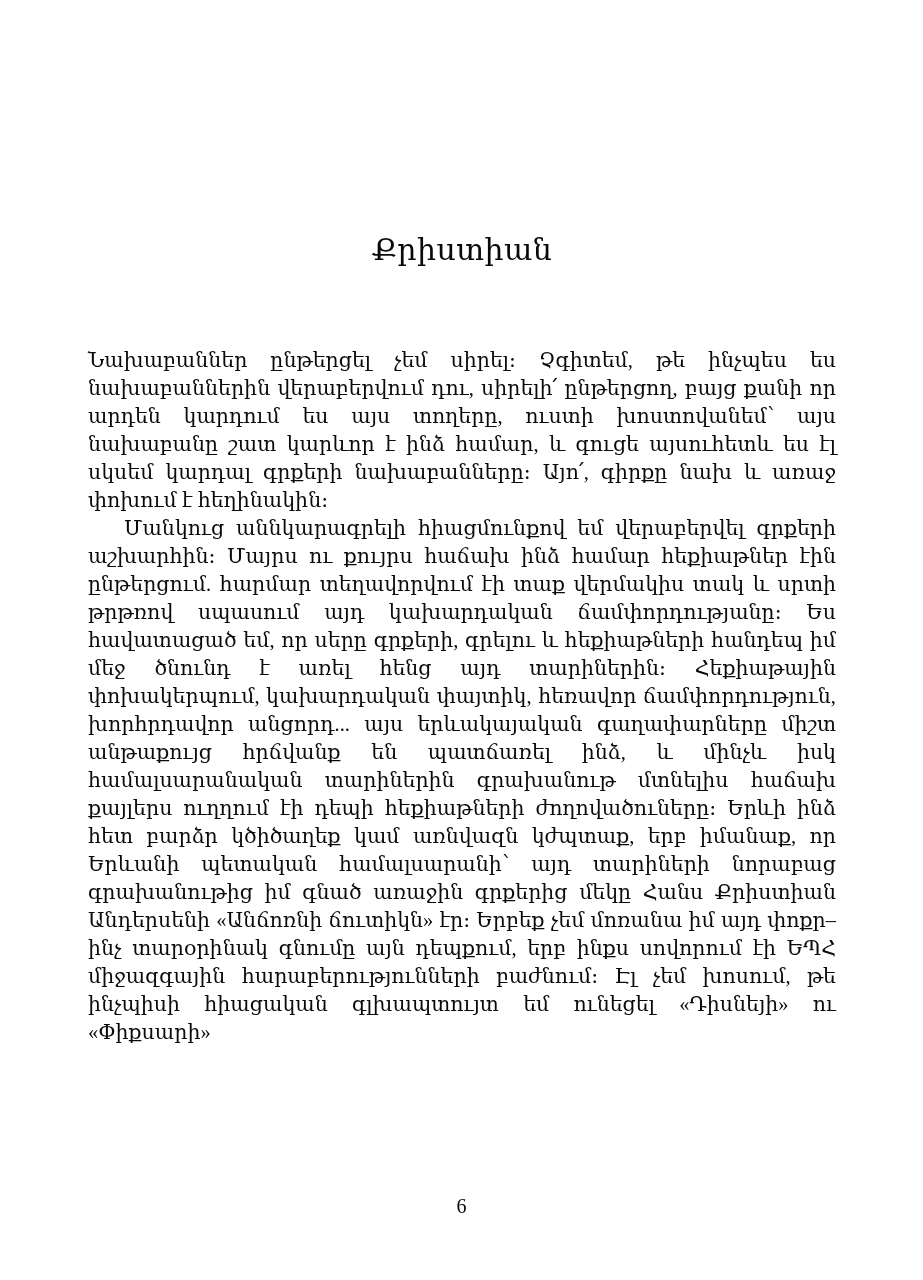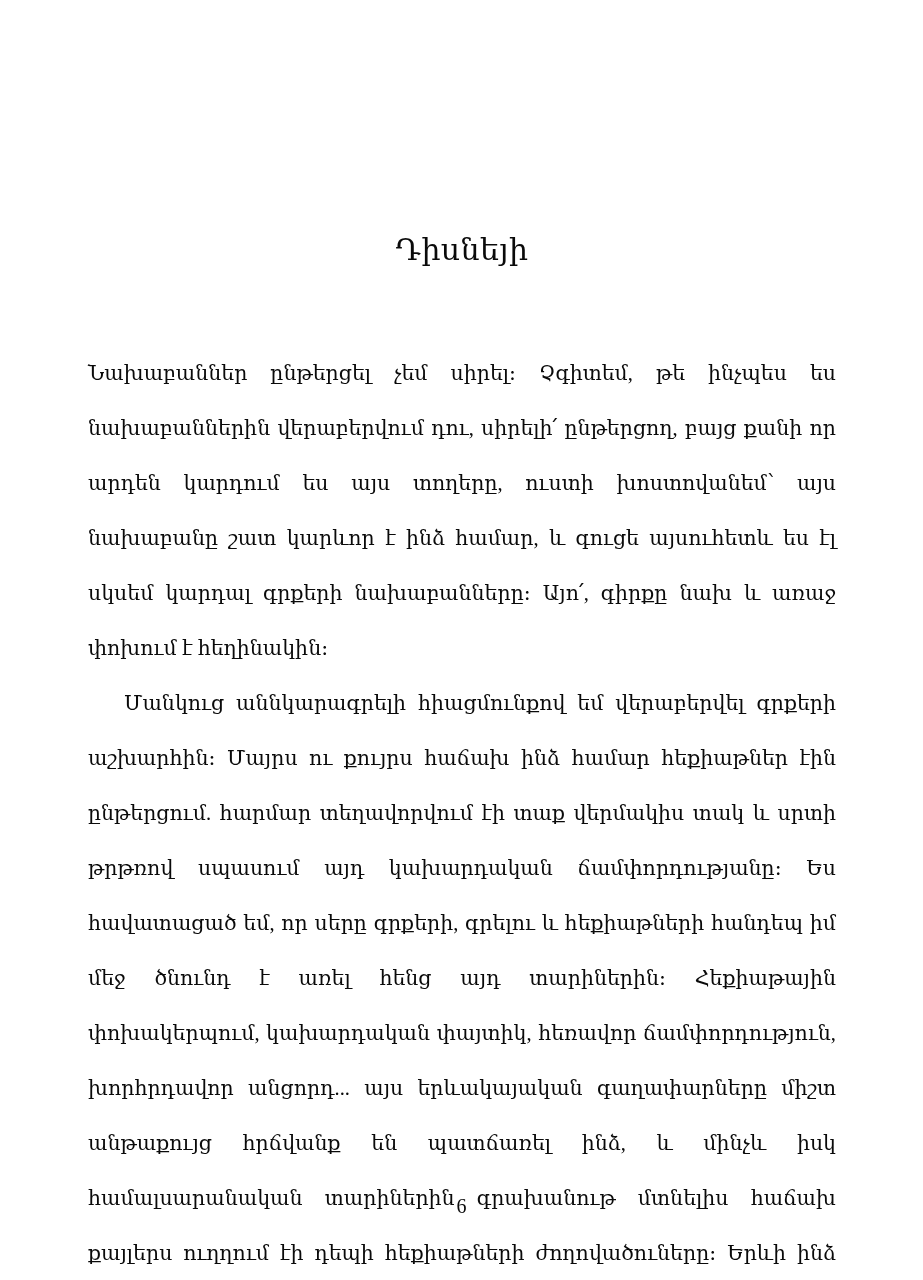--- a/index.html
+++ b/index.html
@@ -39,21 +39,21 @@
 
   .body-text {
     margin-top: 78px;
   }
 
   .para {
     margin: 0;
     text-align: justify;
     text-justify: inter-word;
     font-size: 20.5px;
-    line-height: 55px;
+    line-height: 28px;
     hyphens: manual;
     -webkit-hyphens: manual;
     word-spacing: 0.2px;
   }
 
   .para.indented {
     text-indent: 36px;
   }
 
   .page-number {
@@ -67,21 +67,21 @@
     color: #0a0a0a;
   }
 </style>
 </head>
 <body>
 
 <div class="page">
 
   <div class="content">
 
-    <h1 class="page-title">Դիսնեյի</h1>
+    <h1 class="page-title">Քրիստիան</h1>
 
     <div class="body-text">
       <p class="para">Նախաբաններ ընթերցել չեմ սիրել։ Չգիտեմ, թե ինչպես ես նախաբաններին վերաբերվում դու, սիրելի՛ ընթերցող, բայց քանի որ արդեն կարդում ես այս տողերը, ուստի խոստովանեմ՝ այս նախաբանը շատ կարևոր է ինձ համար, և գուցե այսուհետև ես էլ սկսեմ կարդալ գրքերի նախաբանները։ Այո՛, գիրքը նախ և առաջ փոխում է հեղինակին։</p>
       <p class="para indented">Մանկուց աննկարագրելի հիացմունքով եմ վերաբերվել գրքերի աշխարհին։ Մայրս ու քույրս հաճախ ինձ համար հեքիաթներ էին ընթերցում. հարմար տեղավորվում էի տաք վերմակիս տակ և սրտի թրթռով սպասում այդ կախարդական ճամփորդությանը։ Ես հավատացած եմ, որ սերը գրքերի, գրելու և հեքիաթների հանդեպ իմ մեջ ծնունդ է առել հենց այդ տարիներին։ Հեքիաթային փոխակերպում, կախարդական փայտիկ, հեռավոր ճամփորդություն, խորհրդավոր անցորդ... այս երևակայական գաղափարները միշտ անթաքույց հրճվանք են պատճառել ինձ, և մինչև իսկ համալսարանական տարիներին գրախանութ մտնելիս հաճախ քայլերս ուղղում էի դեպի հեքիաթների ժողովածուները։ Երևի ինձ հետ բարձր կծիծաղեք կամ առնվազն կժպտաք, երբ իմանաք, որ Երևանի պետական համալսարանի՝ այդ տարիների նորաբաց գրախանութից իմ գնած առաջին գրքերից մեկը Հանս Քրիստիան Անդերսենի «Անճոռնի ճուտիկն» էր։ Երբեք չեմ մոռանա իմ այդ փոքր–ինչ տարօրինակ գնումը այն դեպքում, երբ ինքս սովորում էի ԵՊՀ միջազգային հարաբերությունների բաժնում։ Էլ չեմ խոսում, թե ինչպիսի հիացական գլխապտույտ եմ ունեցել «Դիսնեյի» ու «Փիքսարի»</p>
     </div>
 
   </div>
 
   <div class="page-number">6</div>
 

